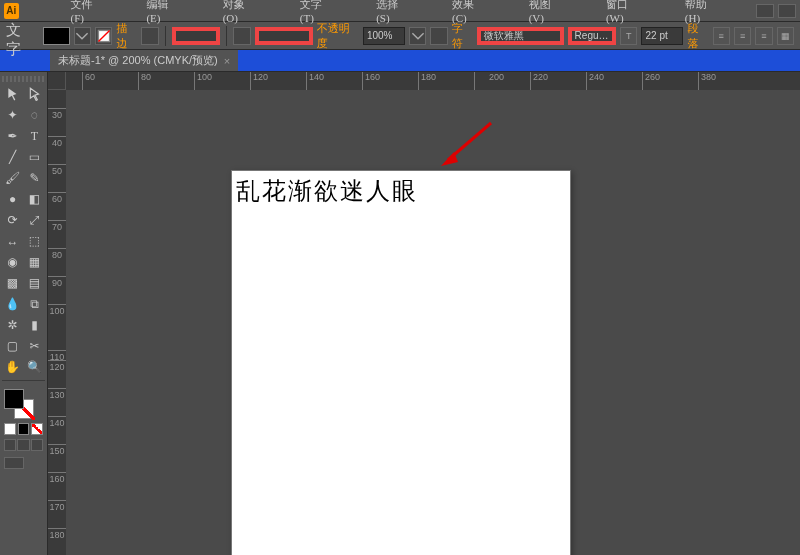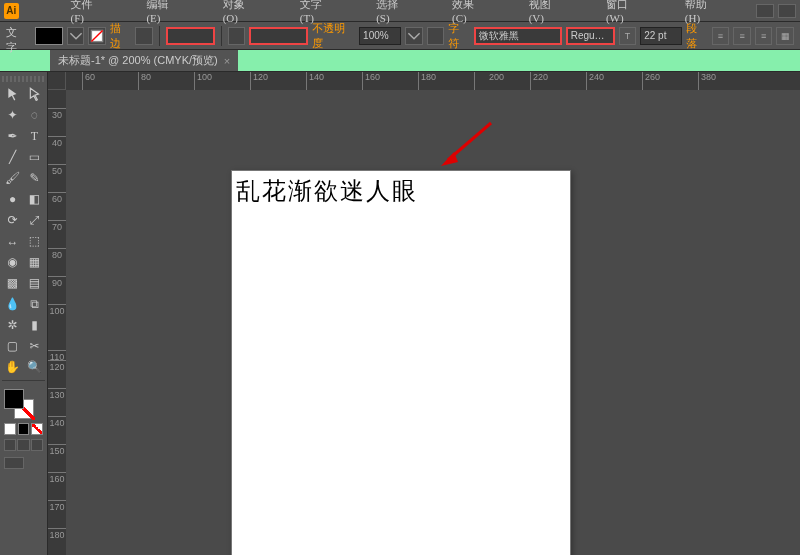--- a/index.html
+++ b/index.html
@@ -7,31 +7,31 @@
 
 
 .menu-bar { height: 22px; background: #535353; display: flex; align-items: center; padding: 0 4px; border-bottom: 1px solid #2a2a2a; gap: 38px; }
 .app-icon { width: 20px; height: 16px; background: #ff9a00; color: #4a2f00; font-weight: bold; font-size: 10px; display: flex; align-items: center; justify-content: center; border-radius: 2px; margin-right: 8px; }
 .menu-item { color: #ccc; font-size: 11px; padding: 0 6px; cursor: pointer; font-family: Liberation Serif, serif; }
 .menu-dropdown { margin-left: auto; display: flex; align-items: center; gap: 4px; }
 .menu-dd-item { width: 18px; height: 14px; background: #444; border: 1px solid #666; }
 
 
 .options-bar { height: 28px; background: #535353; display: flex; align-items: center; padding: 0 6px; border-bottom: 1px solid #2a2a2a; gap: 4px; }
-.opt-label { color: #ccc; font-size: 11px; margin-right: 4px; margin-top: 8px; }
+.opt-label { color: #ccc; font-size: 15px; margin-right: 4px; margin-top: 8px; }
 .fill-swatch { width: 28px; height: 18px; background: #000; border: 1px solid #888; }
 .opt-btn { width: 18px; height: 18px; background: #444; border: 1px solid #666; display: flex; align-items: center; justify-content: center; }
 .opt-text-orange { color: #ff9a00; font-size: 11px; }
 .opt-input { width: 42px; height: 18px; background: #3a3a3a; border: 1px solid #222; color: #ccc; font-size: 10px; padding: 0 3px; }
-.font-select { width: 90px; height: 18px; background: #3a3a3a; border: 2px solid #ef4444; color: #ccc; font-size: 10px; padding: 0 3px; display: flex; align-items: center; }
+.font-select { width: 90px; height: 18px; background: #3a3a3a; border: 4px solid #ef4444; color: #ccc; font-size: 10px; padding: 0 3px; display: flex; align-items: center; }
 .opt-icon { width: 18px; height: 18px; border: 1px solid #666; display: flex; align-items: center; justify-content: center; color: #aaa; font-size: 9px; }
 .stroke-divider { width: 1px; height: 20px; background: #333; margin: 0 2px; }
 
 
-.doc-tab-bar { height: 22px; background: #86efac; display: flex; align-items: center; padding-left: 50px; border-bottom: 1px solid #2a2a2a; }
+.doc-tab-bar { height: 22px; background: #1d4ed8; display: flex; align-items: center; padding-left: 50px; border-bottom: 1px solid #2a2a2a; }
 .doc-tab { height: 100%; background: #535353; padding: 0 8px; display: flex; align-items: center; color: #ccc; font-size: 11px; gap: 6px; }
 .doc-tab-close { color: #999; font-size: 11px; cursor: pointer; }
 
 
 .main { display: flex; height: calc(555px - 72px); }
 
 
 .tool-panel { width: 48px; background: #535353; border-right: 1px solid #2a2a2a; padding: 4px 2px; }
 .tool-grip { height: 6px; background: repeating-linear-gradient(90deg, #666 0 2px, transparent 2px 4px); margin-bottom: 2px; }
 .tool-grid { display: grid; grid-template-columns: 1fr 1fr; gap: 1px; }

